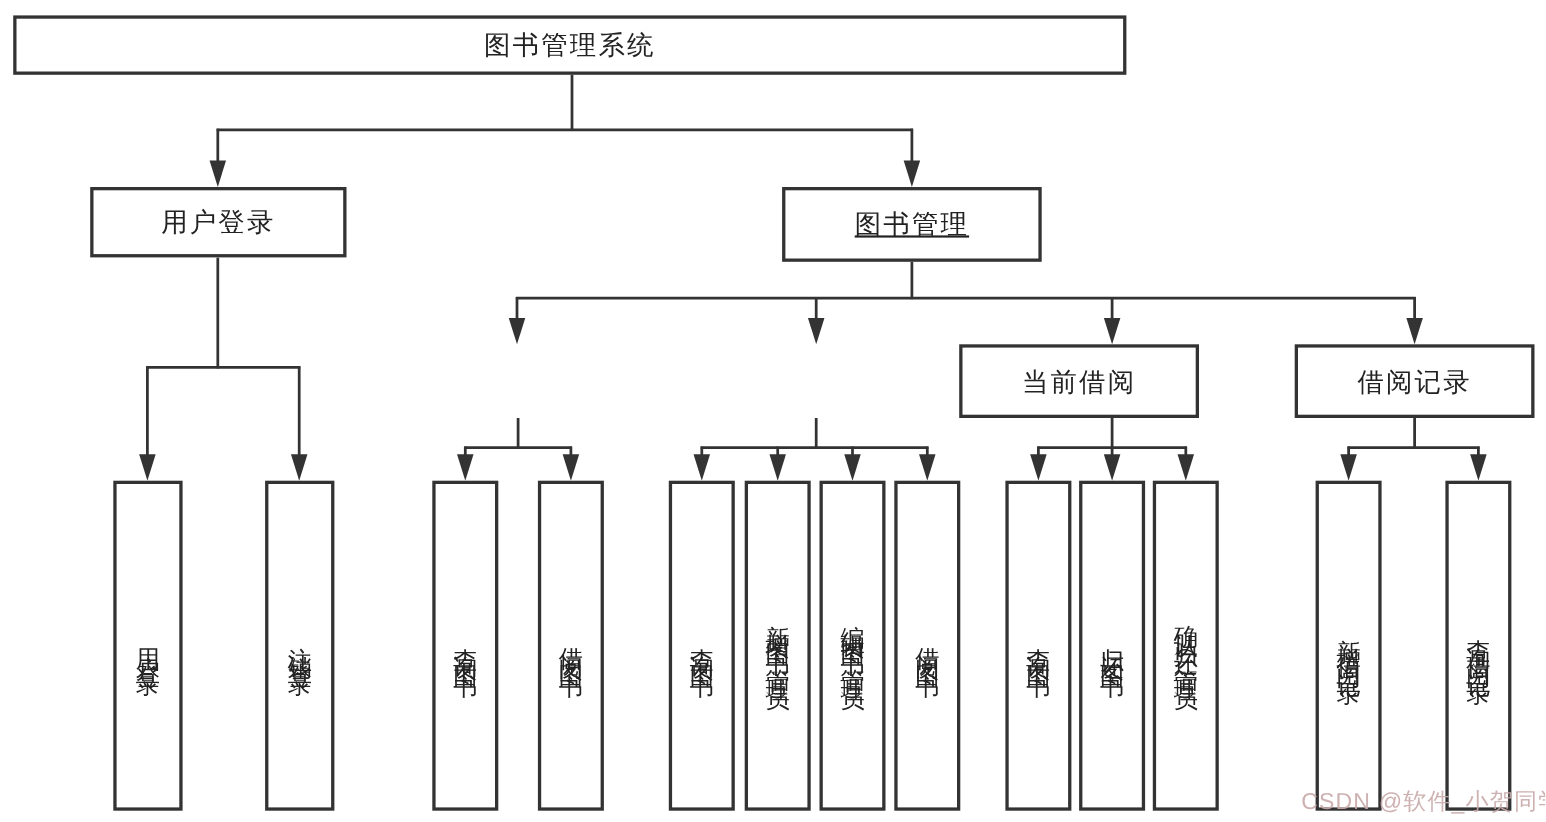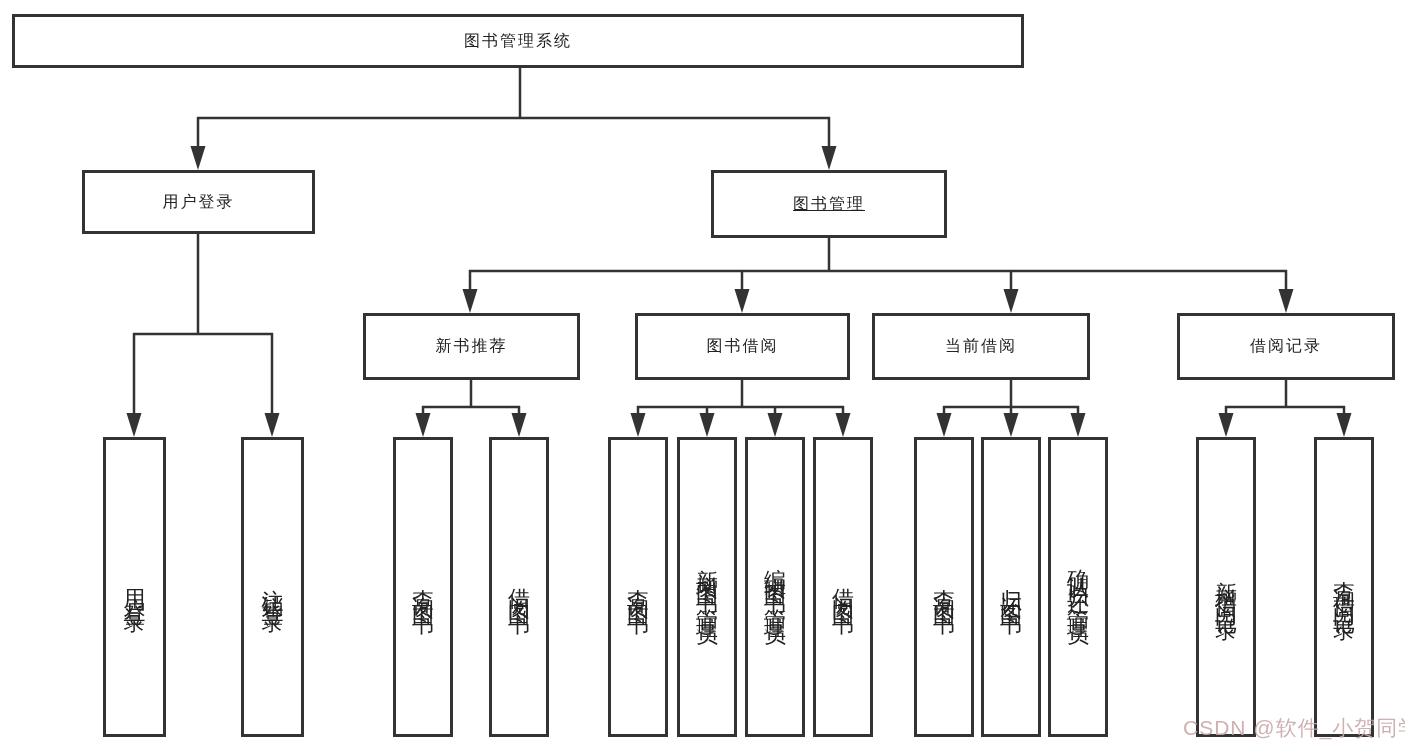--- a/index.html
+++ b/index.html
@@ -27,21 +27,21 @@
     border: 3px solid #333333;
     color: #222222;
     display: flex;
     align-items: center;
     justify-content: center;
     z-index: 2;
     white-space: nowrap;
   }
 
   .hbox {
-    font-size: 16px;
+    font-size: 24px;
     letter-spacing: 2px;
   }
 
   .vbox {
     writing-mode: vertical-rl;
     text-orientation: mixed;
     font-size: 22px;
     letter-spacing: 8px;
   }
 
@@ -133,22 +133,20 @@
       <polygon points="1218.5,413 1233.5,413 1226,437"></polygon>
       <polygon points="1336.5,413 1351.5,413 1344,437"></polygon>
     </g>
   </svg>
 
   <div class="box hbox" style="left:12px; top:14px; width:1012px; height:54px;">图书管理系统</div>
 
   <div class="box hbox" style="left:82px; top:170px; width:233px; height:64px;">用户登录</div>
   <div class="box hbox" style="left:711px; top:170px; width:236px; height:68px;text-decoration:underline;">图书管理</div>
 
-  <div class="box hbox" style="left:363px; top:313px; width:217px; height:67px;">新书推荐</div>
-  <div class="box hbox" style="left:635px; top:313px; width:215px; height:67px;">图书借阅</div>
   <div class="box hbox" style="left:872px; top:313px; width:218px; height:67px;">当前借阅</div>
   <div class="box hbox" style="left:1177px; top:313px; width:218px; height:67px;">借阅记录</div>
 
   <div class="box vbox" style="left:103px; top:437px; width:63px; height:300px;">用户登录</div>
   <div class="box vbox" style="left:241px; top:437px; width:63px; height:300px;">注销登录</div>
 
   <div class="box vbox" style="left:393px; top:437px; width:60px; height:300px;">查询图书</div>
   <div class="box vbox" style="left:489px; top:437px; width:60px; height:300px;">借阅图书</div>
 
   <div class="box vbox" style="left:608px; top:437px; width:60px; height:300px;">查询图书</div>

